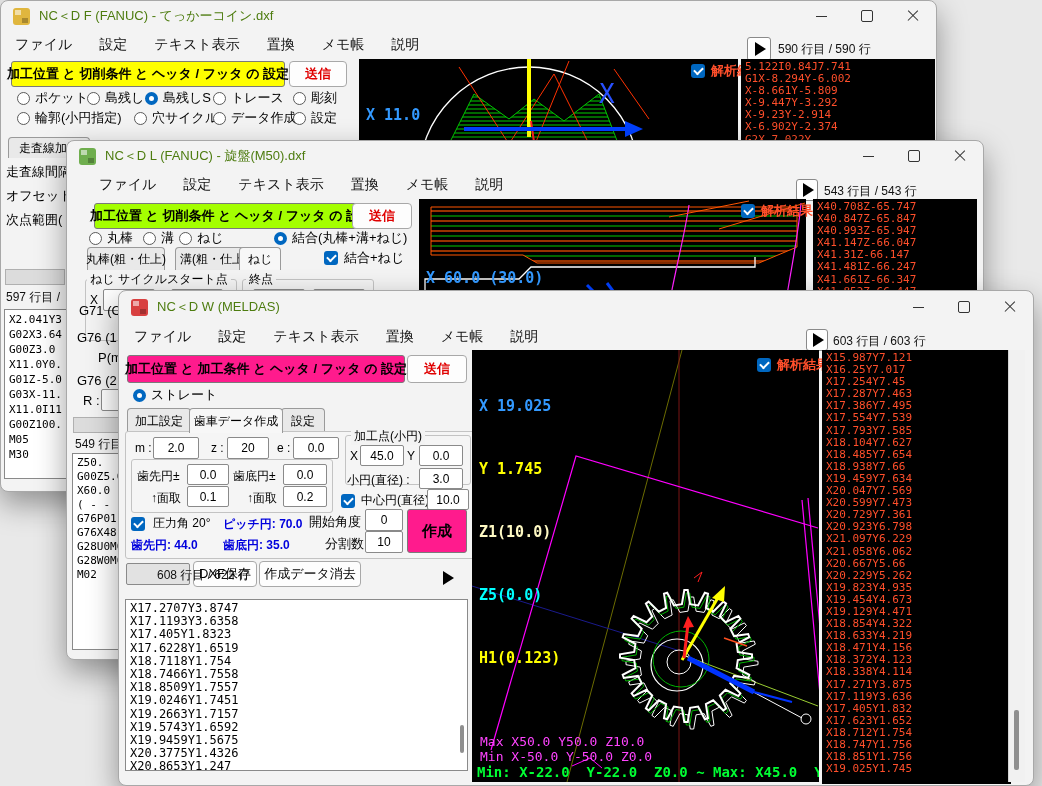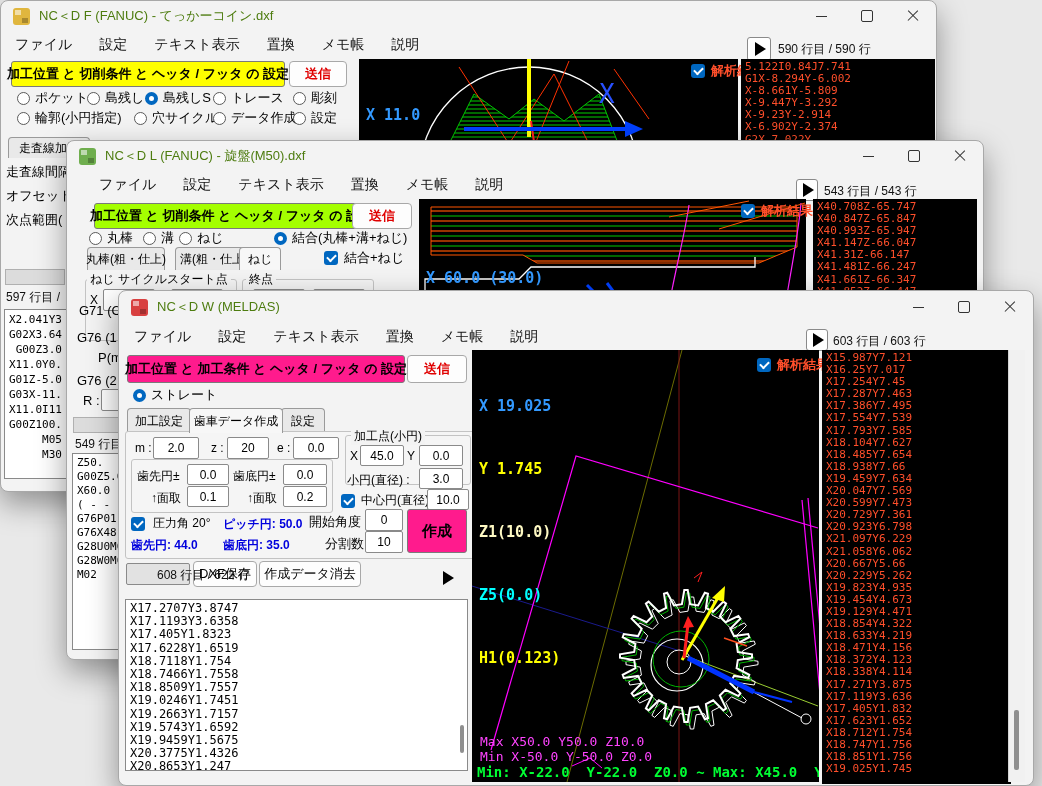--- a/index.html
+++ b/index.html
@@ -166,21 +166,21 @@
 X-6.902Y-2.374
 G2X-7.022Y-</div>
 
     <div class="tab" style="left:7px;top:136px;width:80px;height:20px;">走査線加工</div>
     <div class="lbl" style="left:5px;top:162px;font-size:13px;">走査線間隔</div>
     <div class="lbl" style="left:5px;top:186px;font-size:13px;">オフセット</div>
     <div class="lbl" style="left:5px;top:210px;font-size:13px;">次点範囲(</div>
     <div class="graybar" style="left:4px;top:268px;width:58px;height:14px;"></div>
     <div class="status" style="left:5px;top:288px;">597 行目 /</div>
     <div class="txtwrap" style="left:3px;top:308px;width:70px;height:168px;">
-      <div class="txtlines" style="font-size:11px;line-height:15px;text-align:right;">X2.041Y3
+      <div class="txtlines" style="font-size:11px;line-height:15px;">X2.041Y3
 G02X3.64
 G00Z3.0
 X11.0Y0.
 G01Z-5.0
 G03X-11.
 X11.0I11
 G00Z100.
 M05
 M30</div>
     </div>
@@ -379,21 +379,21 @@
     <div class="cbrow" style="left:222px;top:201px;font-size:12px;">
       <span class="cbx"></span>
       <span>中心円(直径)</span>
     </div>
     <div class="field" style="left:308px;top:198px;width:40px;height:19px;">10.0</div>
 
     <div class="cbrow" style="left:12px;top:224px;font-size:12px;gap:8px;">
       <span class="cbx"></span>
       <span>圧力角 20°</span>
     </div>
-    <div class="lbl blue" style="left:104px;top:225px;">ピッチ円: 50.0</div>
+    <div class="lbl blue" style="left:104px;top:225px;">ピッチ円: 70.0</div>
     <div class="lbl" style="left:190px;top:222px;font-size:13px;">開始角度</div>
     <div class="field" style="left:246px;top:218px;width:36px;height:20px;">0</div>
     <div class="lbl blue" style="left:12px;top:246px;">歯先円: 44.0</div>
     <div class="lbl blue" style="left:104px;top:246px;">歯底円: 35.0</div>
     <div class="lbl" style="left:206px;top:244px;font-size:13px;">分割数</div>
     <div class="field" style="left:246px;top:240px;width:36px;height:20px;">10</div>
     <div class="hl-btn" style="left:288px;top:218px;width:58px;height:42px;background:#ff1b8d;font-size:15px;">作成</div>
 
     <div class="field" style="left:7px;top:272px;width:62px;height:20px;background:#e2e2e2;"></div>
     <div class="send-btn" style="left:74px;top:270px;width:62px;height:24px;color:#000;font-weight:normal;">DXF保存</div>

